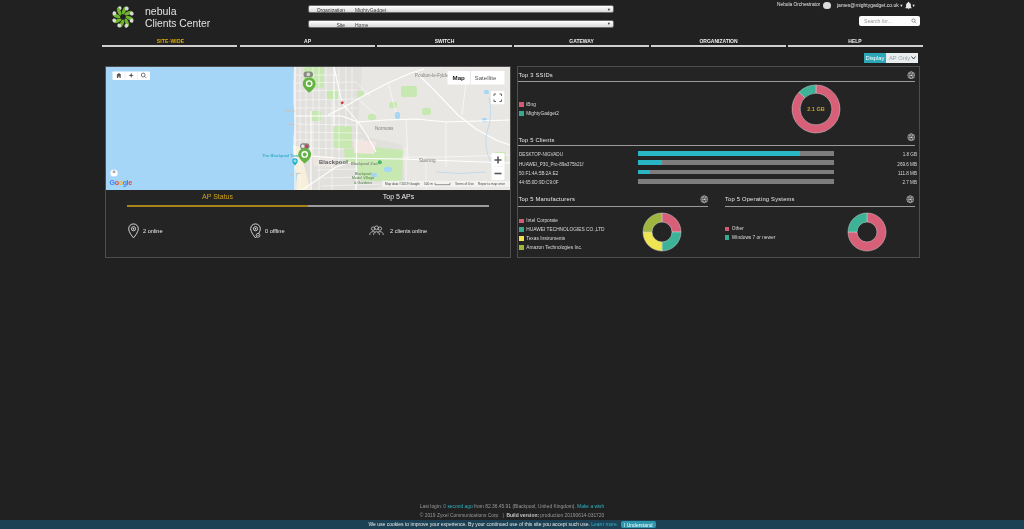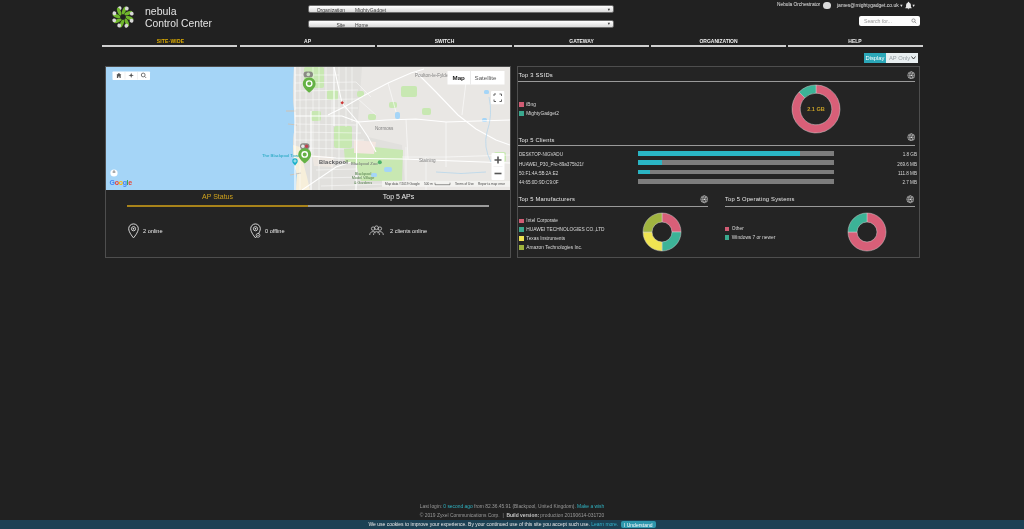--- a/index.html
+++ b/index.html
@@ -25,21 +25,21 @@
   </g>
  </g>
  <use href="#lg" transform="rotate(45 12 12)"></use>
  <use href="#lg" transform="rotate(90 12 12)"></use>
  <use href="#lg" transform="rotate(135 12 12)"></use>
  <use href="#lg" transform="rotate(180 12 12)"></use>
  <use href="#lg" transform="rotate(225 12 12)"></use>
  <use href="#lg" transform="rotate(270 12 12)"></use>
  <use href="#lg" transform="rotate(315 12 12)"></use>
 </svg>
-<div class="abs" style="left:145px;top:5px;color:#e3e3e3;font-size:10.5px;line-height:12px;">nebula<br><span style="font-size:10.3px;">Control Center</span></div>
+<div class="abs" style="left:145px;top:5px;color:#e3e3e3;font-size:10.5px;line-height:12px;">nebula<br><span style="font-size:10.3px;">Clients Center</span></div>
 
 <div class="abs" style="left:308px;top:5px;width:306px;height:8px;background:linear-gradient(#ffffff,#d9d9d9);border-radius:2px;border:1px solid #6a6a6a;">
   <span class="abs" style="right:268px;top:1px;font-size:5px;color:#333;">Organization</span>
   <span class="abs" style="left:46px;top:1px;font-size:5px;color:#444;">MightyGadget</span>
   <span class="abs" style="right:3px;top:0.5px;font-size:4.5px;color:#333;">▾</span>
 </div>
 <div class="abs" style="left:308px;top:19.5px;width:306px;height:8px;background:linear-gradient(#ffffff,#d9d9d9);border-radius:2px;border:1px solid #6a6a6a;">
   <span class="abs" style="right:268px;top:1px;font-size:5px;color:#333;">Site</span>
   <span class="abs" style="left:46px;top:1px;font-size:5px;color:#444;">Home</span>
   <span class="abs" style="right:3px;top:0.5px;font-size:4.5px;color:#333;">▾</span>

